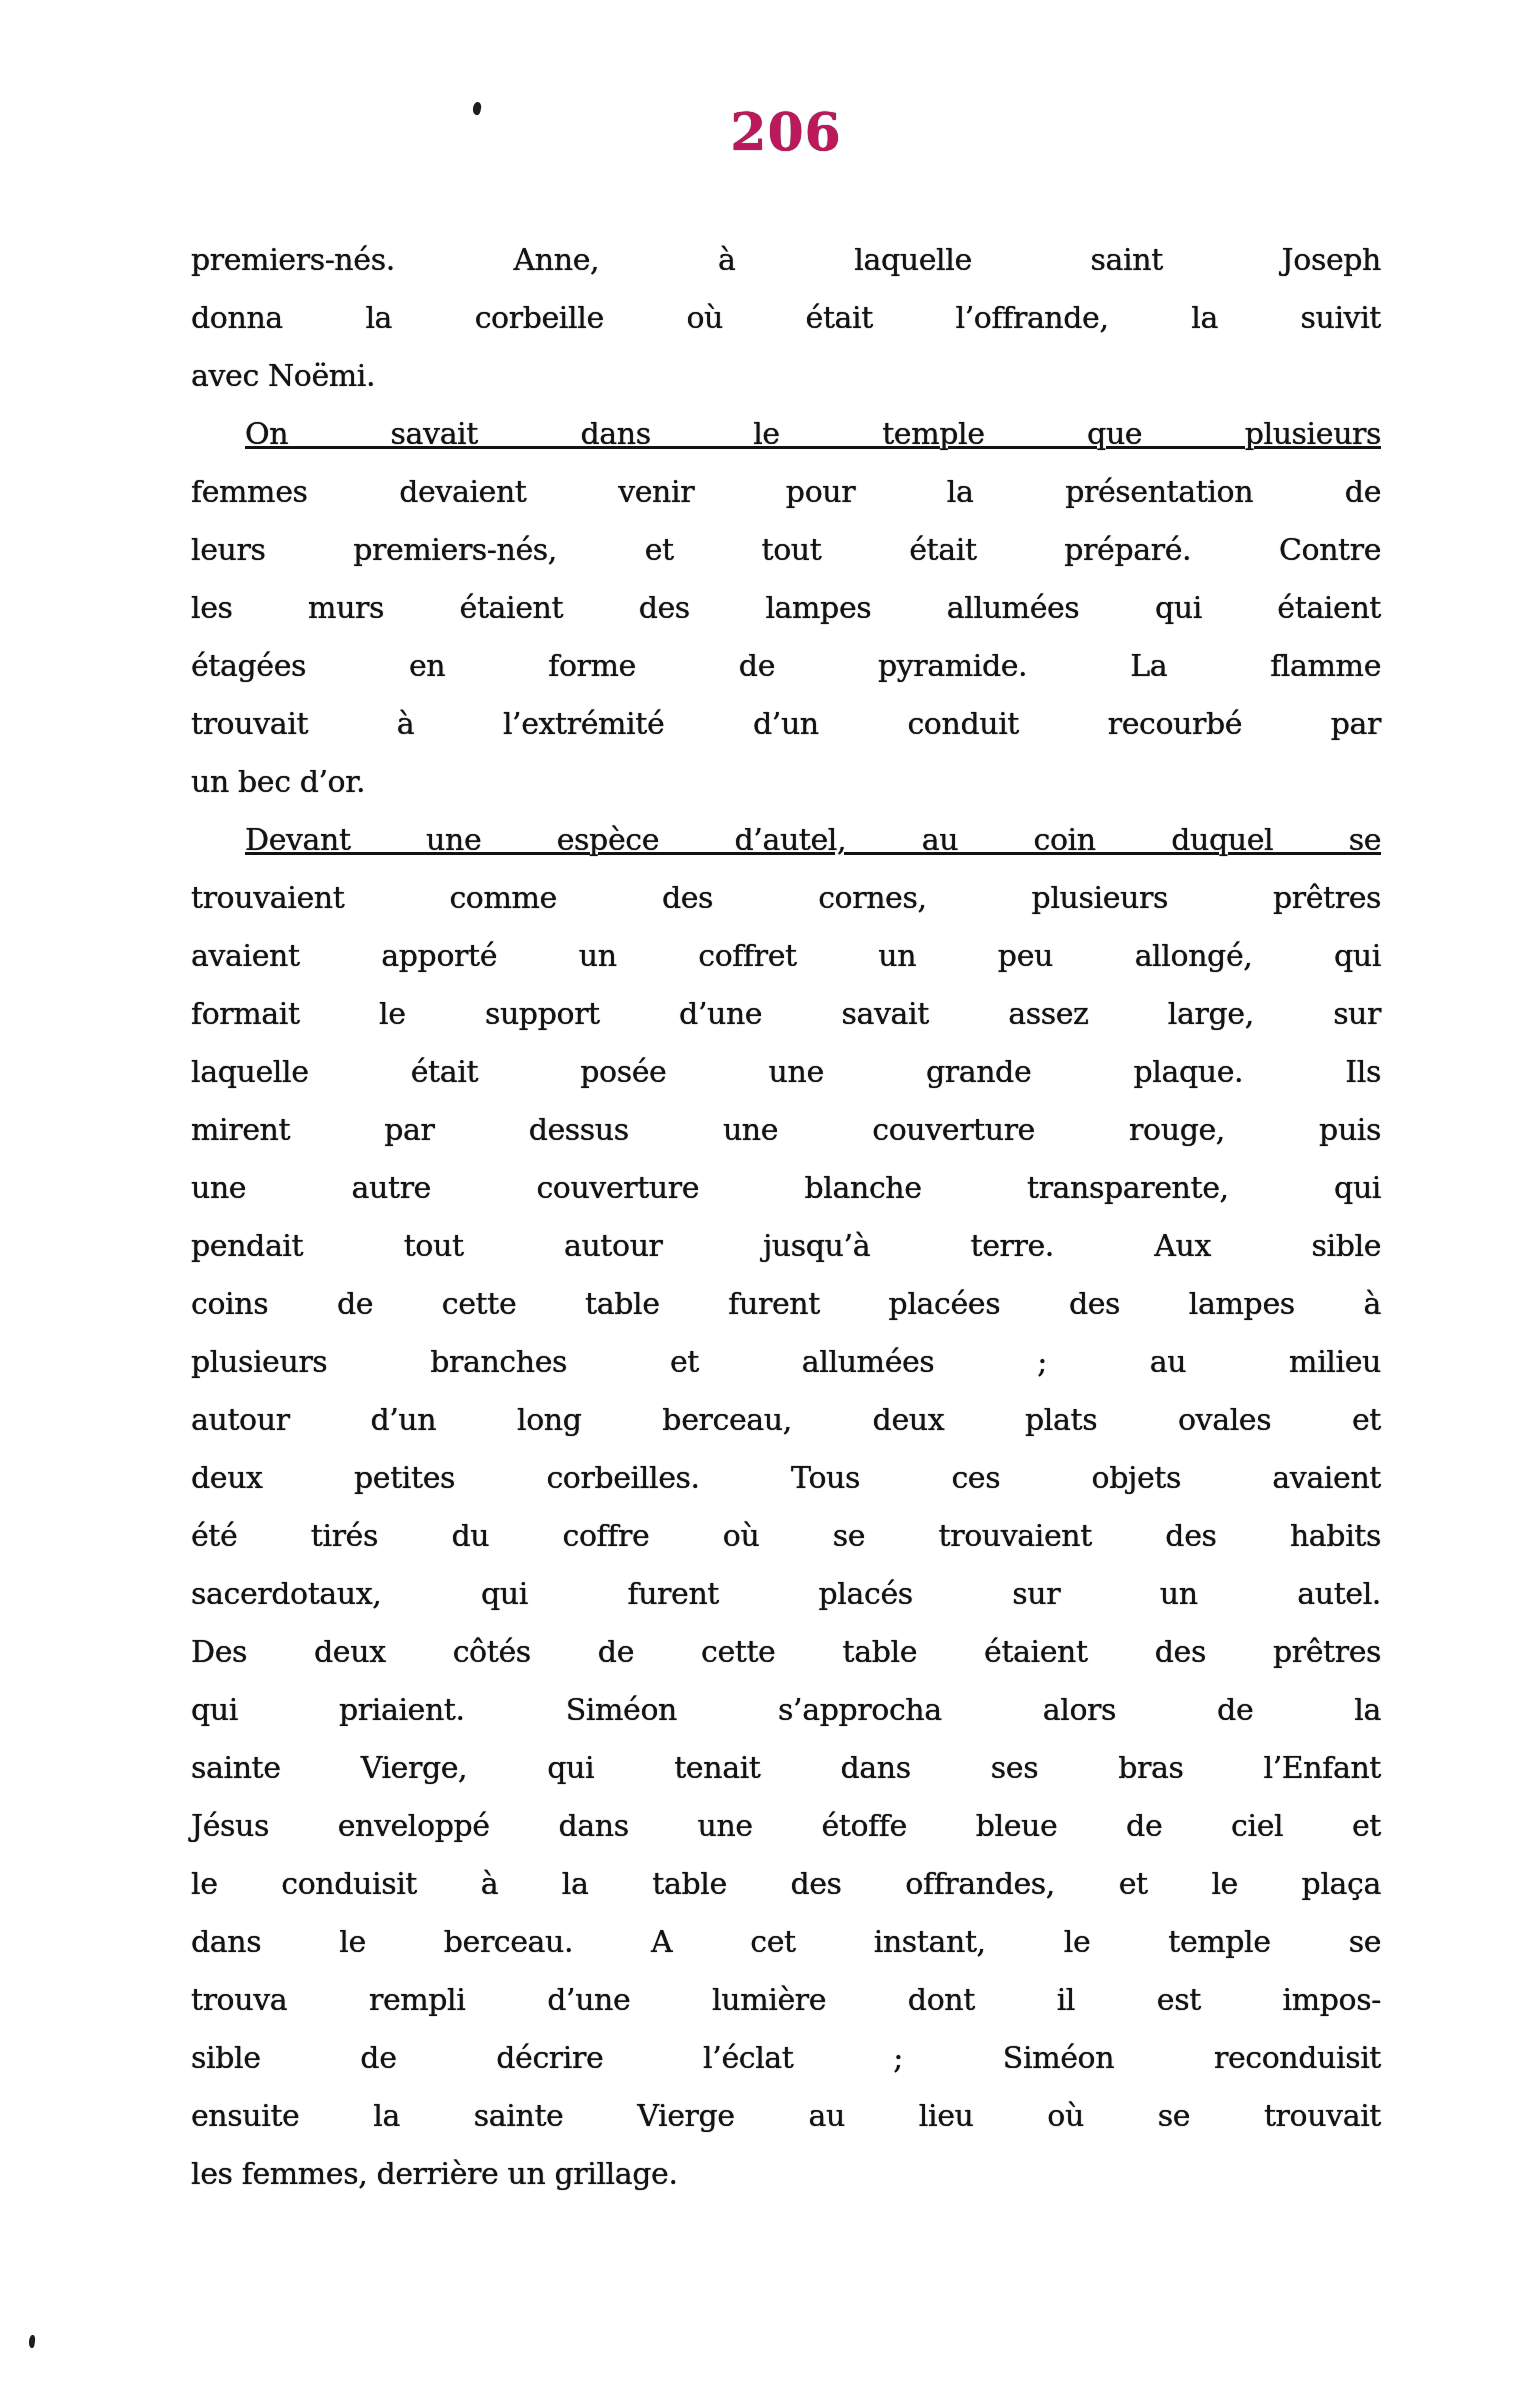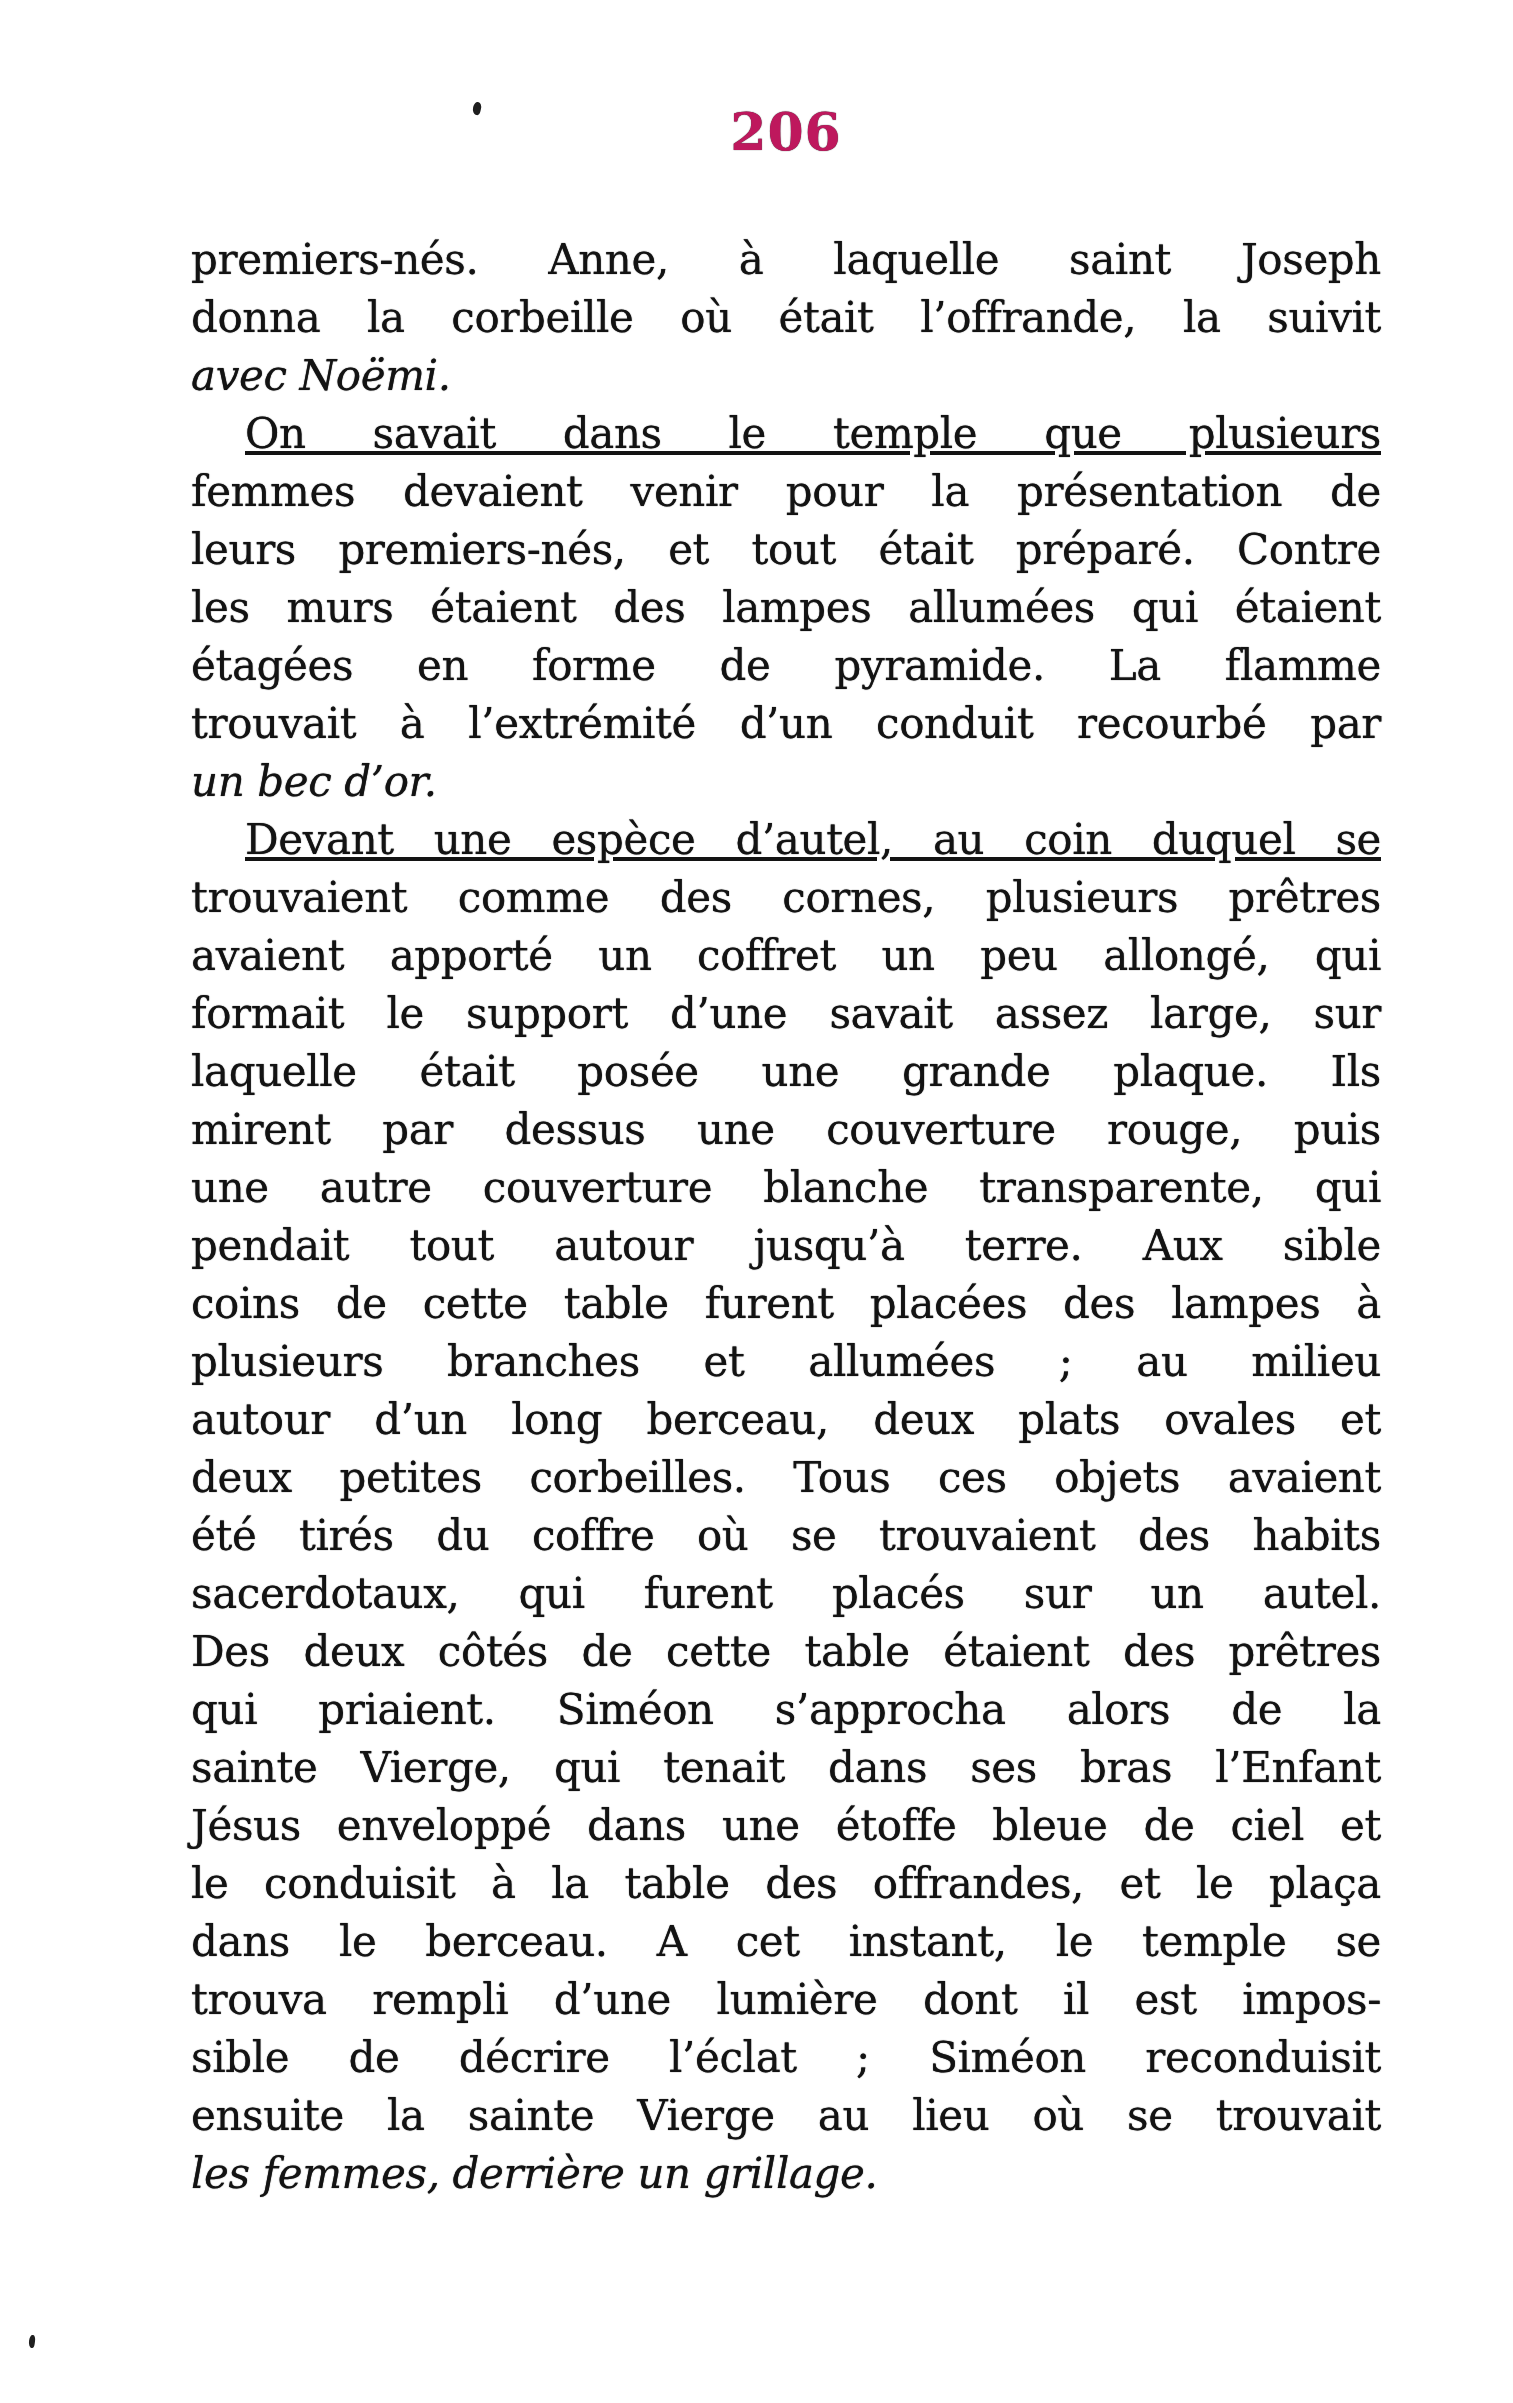--- a/index.html
+++ b/index.html
@@ -35,30 +35,29 @@
   .text-block {
     position: absolute;
     top: 231px;
     left: 191px;
     width: 1190px;
   }
   .paragraph { margin: 0; padding: 0; }
   .line {
     height: 58px;
     line-height: 58px;
-    font-size: 42px;
+    font-size: 30px;
     letter-spacing: -0.4px;
     text-align: justify;
     text-align-last: justify;
     white-space: normal;
     text-shadow: 0 0 1px #1c1c1c;
   }
   .line.para-end {
     text-align-last: left;
-    font-style: italic;
   }
   .line.indented {
     text-indent: 54px;
     text-decoration: underline;
   }
   .ink-speck {
     position: absolute;
     background: #1f1f1f;
     border-radius: 50% 50% 40% 60%;
   }

